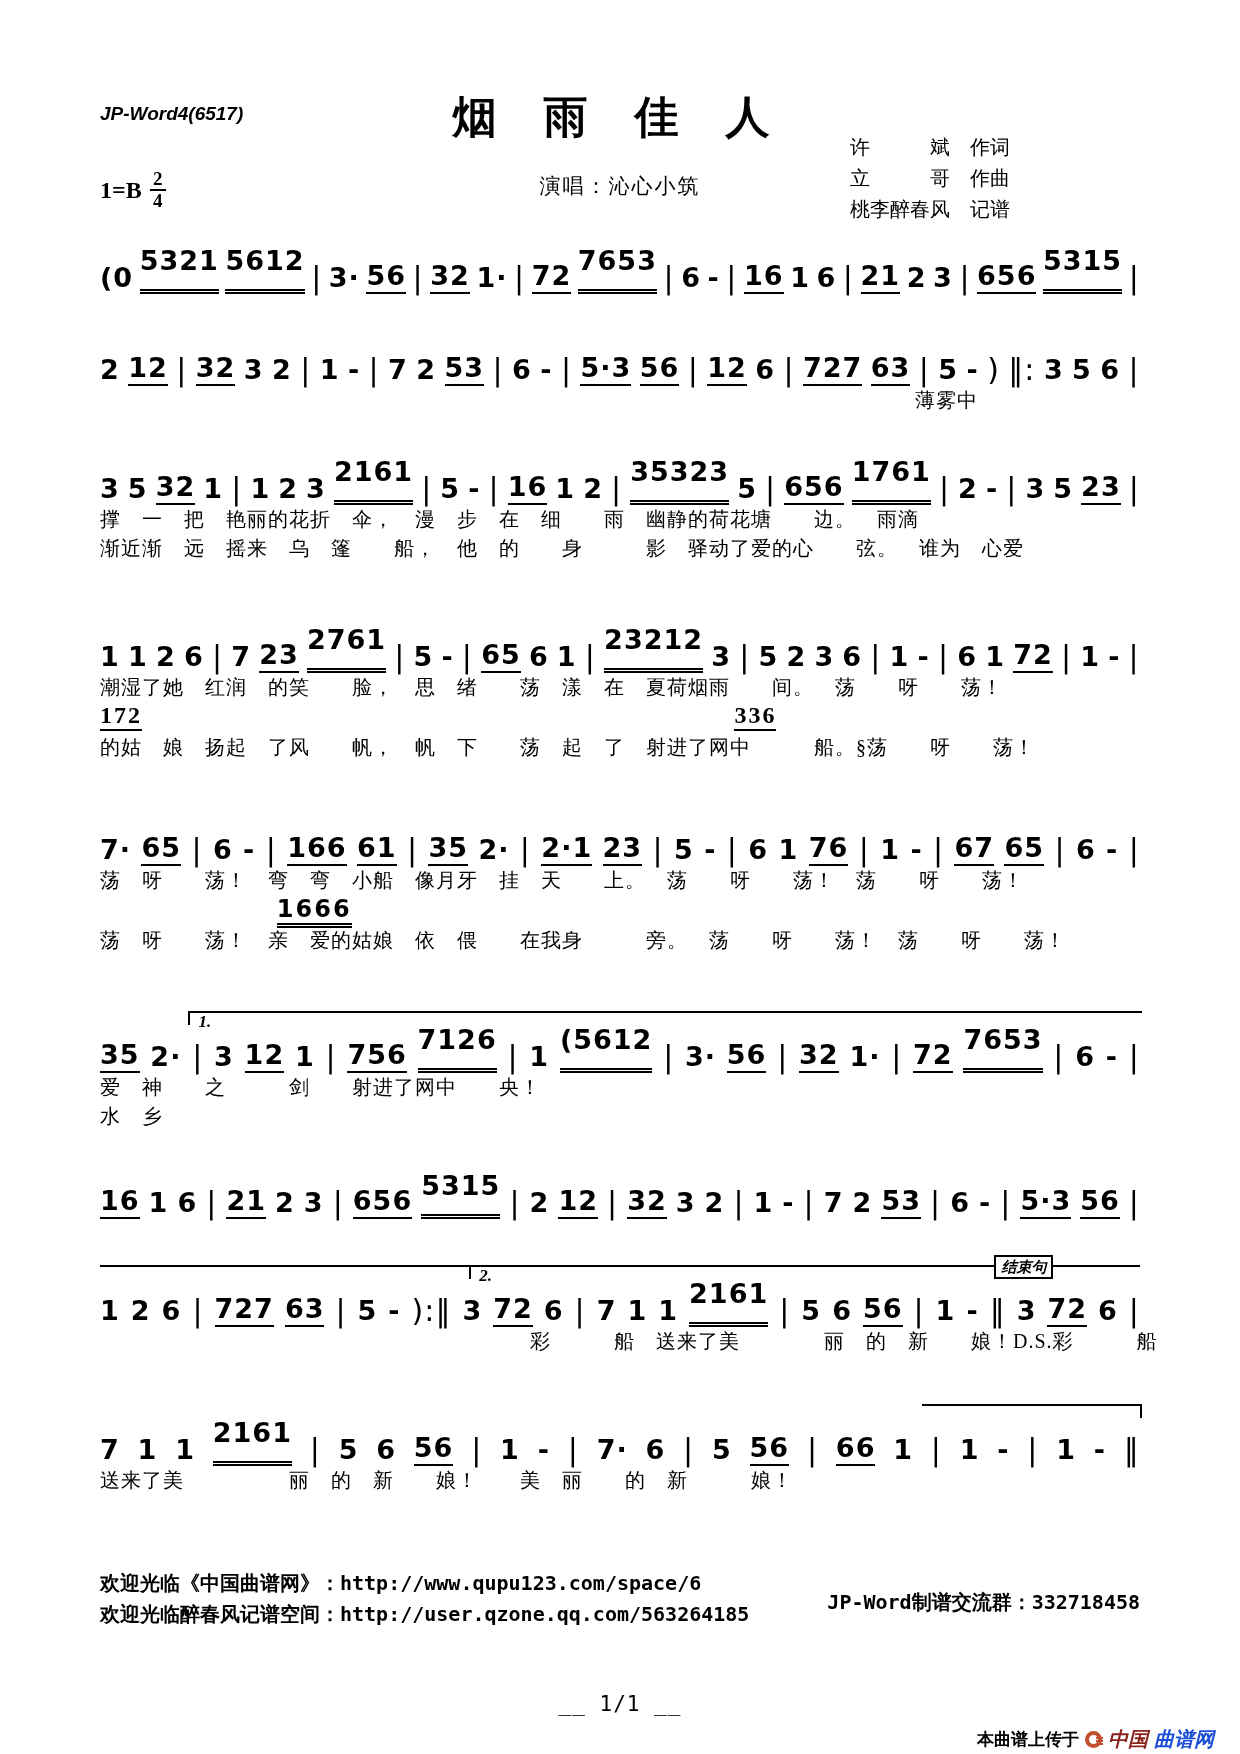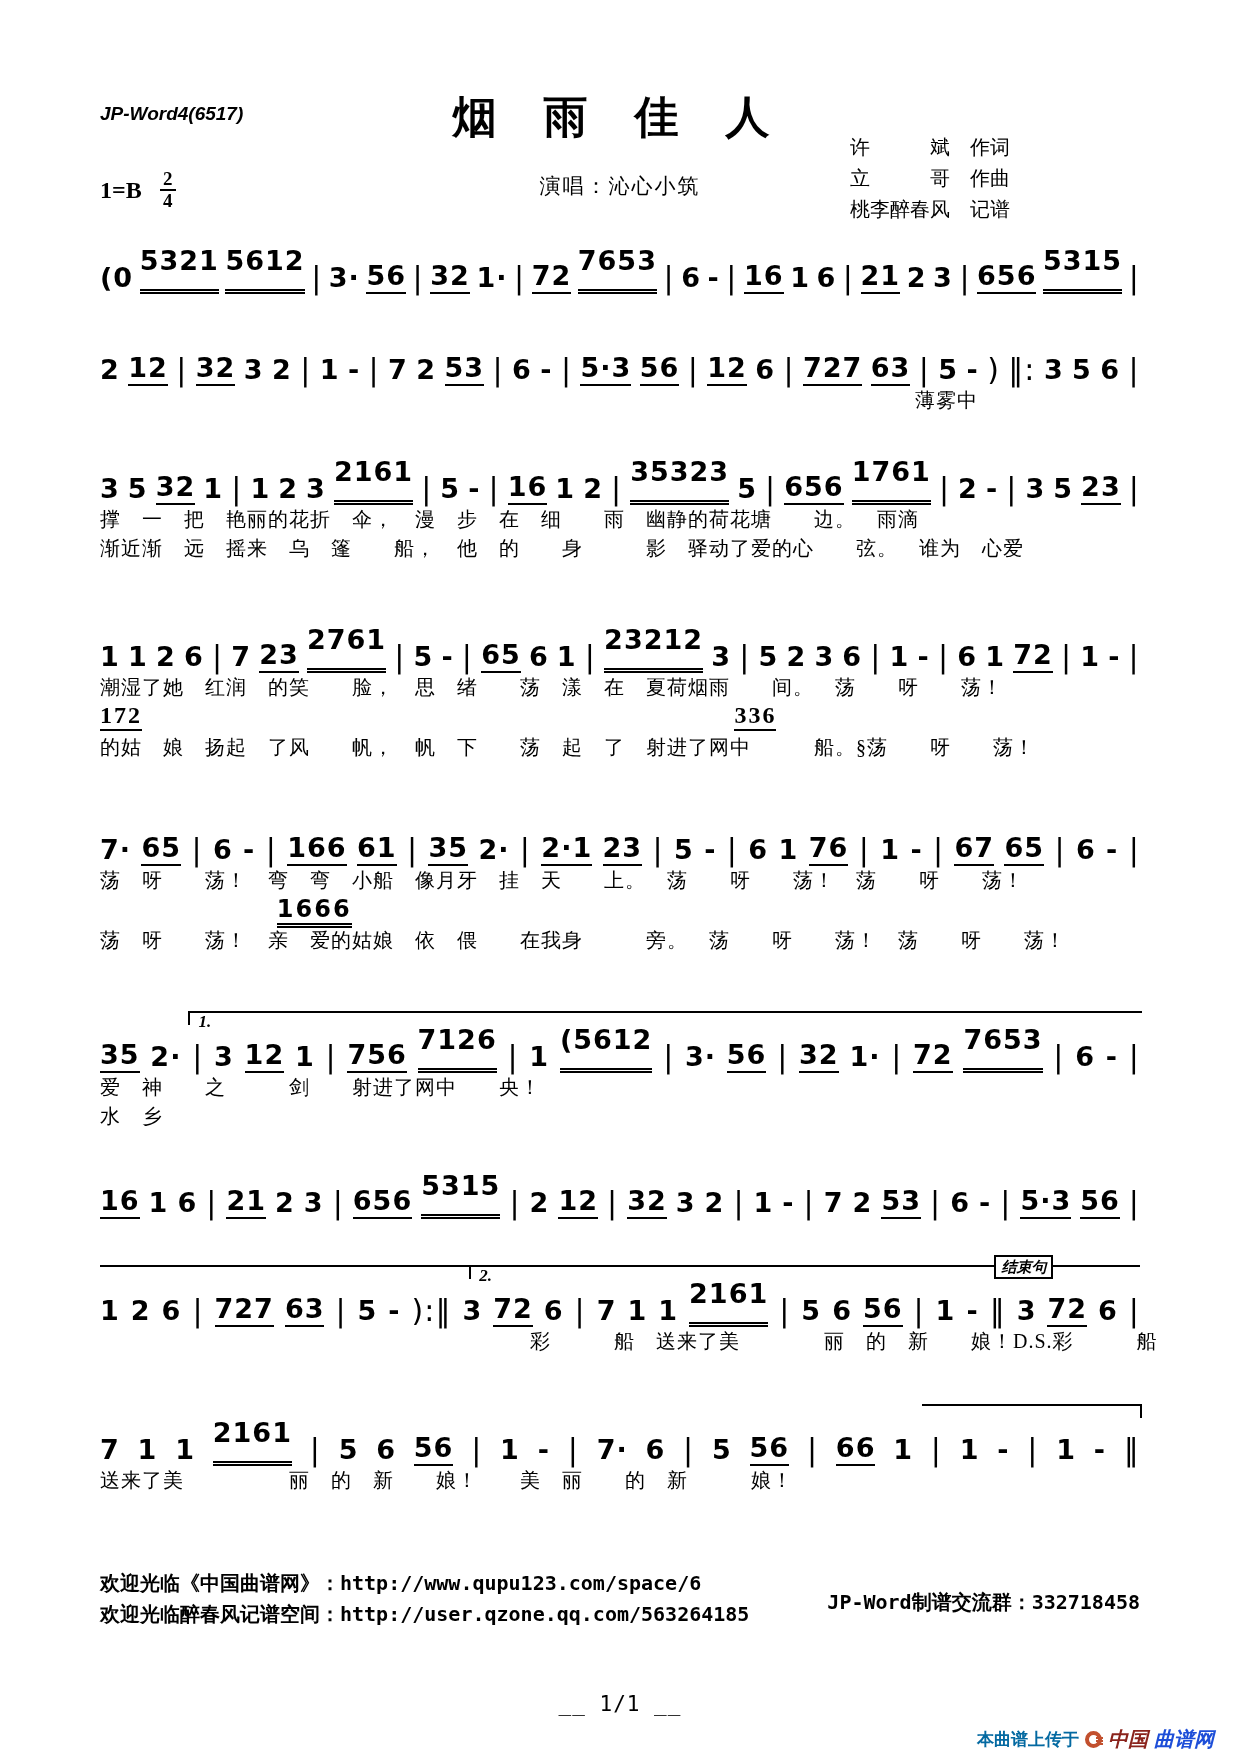--- a/index.html
+++ b/index.html
@@ -9,21 +9,21 @@
     font-family:"Liberation Serif", serif;
   }
   
   .program{position:absolute;left:100px;top:103px;font:italic 700 19px "Liberation Sans",sans-serif;}
   .title{position:absolute;left:0;right:0;top:88px;margin:0;text-align:center;
     font:700 44px "Liberation Serif",serif;letter-spacing:18px;}
   .performer{position:absolute;left:0;right:0;top:172px;text-align:center;
     font:400 21px "Liberation Serif",serif;letter-spacing:2px;}
   .credits{position:absolute;right:230px;top:132px;text-align:left;
     font:400 20px "Liberation Serif",serif;line-height:31px;}
-  .keysig{position:absolute;left:100px;top:170px;font:700 24px "Liberation Serif",serif;display:flex;align-items:center;gap:18px;}
+  .keysig{position:absolute;left:100px;top:170px;font:700 24px "Liberation Serif",serif;display:flex;align-items:center;gap:8px;}
   .frac{display:inline-flex;flex-direction:column;align-items:center;font-size:19px;line-height:18px;}
   .frac .fbar{display:block;width:16px;border-top:2px solid #000;margin:1px 0;}
   
   #score{position:absolute;left:100px;top:240px;width:1040px;}
   .system{position:relative;}
   .sys-0{margin-top:8px;}  .sys-1{margin-top:46px;} .sys-2{margin-top:44px;}
   .sys-3{margin-top:64px;} .sys-4{margin-top:58px;} .sys-5{margin-top:44px;}
   .sys-6{margin-top:42px;} .sys-7{margin-top:34px;} .sys-8{margin-top:36px;}
   .notes-row{display:flex;justify-content:space-between;align-items:flex-end;height:46px;}
   .tok{font:700 27px "DejaVu Sans",sans-serif;letter-spacing:1px;line-height:1;padding-bottom:3px;}
@@ -43,21 +43,21 @@
   .ovl .vlabel{position:absolute;left:6px;top:0;font:italic 700 17px "Liberation Serif",serif;background:#fff;padding:0 2px;line-height:17px;}
   .ovl .vbox{position:absolute;left:0;top:-12px;border:2px solid #000;background:#fff;
     font:italic 700 15px "Liberation Serif",serif;padding:0 5px;line-height:20px;}
   
   .footer{position:absolute;left:100px;right:100px;top:1568px;display:flex;justify-content:space-between;align-items:center;}
   .urls{font:700 20px "DejaVu Sans Mono",monospace;line-height:31px;letter-spacing:0;}
   .group{font:700 20px "DejaVu Sans Mono",monospace;padding-top:6px;}
   .pageno{position:absolute;left:0;right:0;top:1692px;text-align:center;
     font:400 21px "DejaVu Sans Mono",monospace;letter-spacing:1px;}
   .watermark{position:absolute;right:26px;top:1726px;display:flex;align-items:center;gap:6px;}
-  .wm-prefix{font:700 17px "Liberation Sans",sans-serif;color:#0369a1;margin-left:44px;}
+  .wm-prefix{font:700 17px "Liberation Sans",sans-serif;color:#000000;margin-left:44px;}
   .wm-logo{width:17px;height:17px;border-radius:50%;border:4px solid #c2502e;box-sizing:border-box;position:relative;}
   .wm-logo::after{content:"";position:absolute;left:7px;top:2px;width:7px;height:2px;background:#c2502e;box-shadow:0 3px 0 #c2502e,0 6px 0 #c2502e;}
   .wm-brand1{font:italic 700 20px "Liberation Serif",serif;}
   .wm-brand2{font:italic 700 20px "Liberation Serif",serif;}
 </style>
 </head>
 <body>
 
 <div class="page">
 

